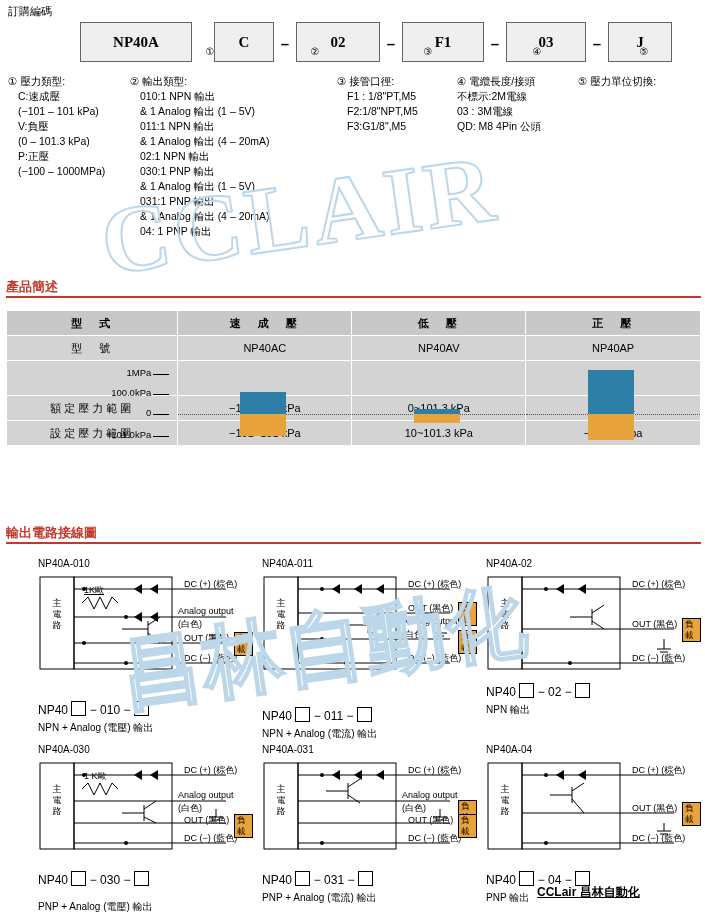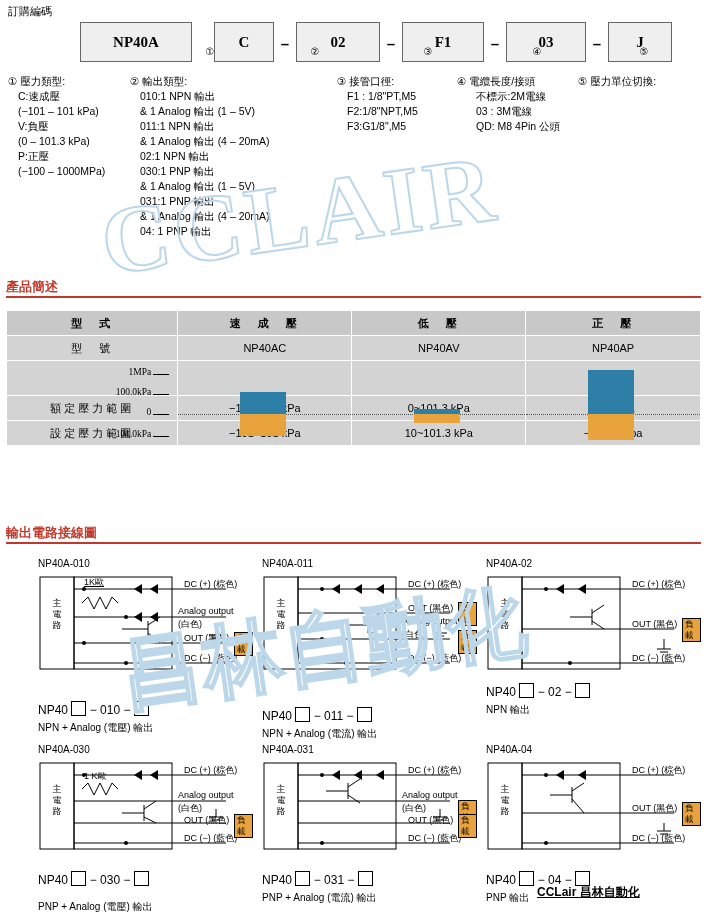--- a/index.html
+++ b/index.html
@@ -60,21 +60,21 @@
   }
   table.prod td{
     border:1px solid #ffffff;
     background:#d3d3d3;
     text-align:center;
     padding:3px 2px;
     height:18px;
   }
   table.prod tr.hdr td{background:#c8c8c8;font-weight:bold;letter-spacing:3px;}
   table.prod td.lbl{letter-spacing:3px;}
-  .graphcell{height:92px;position:relative;padding:8px !important;font-family:Liberation Serif, serif;}
+  .graphcell{height:92px;position:relative;padding:8px !important;}
   .axis-label{font-size:9.5px;text-align:right;}
   
   .ckt-title{font-size:10px;}
   .ckt-caption{font-size:10px;}
   .ckt-code{font-size:12px;}
   .smallbox{
     display:inline-block;border:1px solid #000;width:13px;height:13px;
     vertical-align:-2px;
   }
   .footer{
@@ -146,21 +146,21 @@
   <div class="hdr">③ 接管口徑:</div>
   <div style="padding-left:10px;">
     <div>F1 : 1/8"PT,M5</div>
     <div>F2:1/8"NPT,M5</div>
     <div>F3:G1/8",M5</div>
   </div>
 </div>
 
 <div class="abs notes" style="left:457px;top:74px;width:140px;">
   <div class="hdr">④ 電纜長度/接頭</div>
-  <div style="padding-left:0px;margin-left:19px;">
+  <div style="padding-left:0px;">
     <div>不標示:2M電線</div>
     <div>03 : 3M電線</div>
     <div>QD: M8 4Pin 公頭</div>
   </div>
 </div>
 
 <div class="abs notes" style="left:578px;top:74px;width:125px;">
   <div class="hdr">⑤ 壓力單位切換:</div>
 </div>
 
@@ -259,21 +259,21 @@
     <line x1="171" y1="62" x2="185" y2="62" stroke="#000"></line>
     <line x1="174" y1="65" x2="182" y2="65" stroke="#000"></line>
   </svg>
   <div class="abs" style="left:6px;top:40px;font-size:9px;line-height:11px;width:26px;text-align:center;">主<br>電<br>路</div>
   <div class="abs wirelbl" style="left:146px;top:20px;">DC (+) (棕色)</div>
   <div class="abs wirelbl" style="left:140px;top:48px;">Analog output</div>
   <div class="abs wirelbl" style="left:140px;top:60px;">(白色)</div>
   <div class="abs wirelbl" style="left:146px;top:74px;">OUT (黑色)</div>
   <div class="abs wirelbl" style="left:146px;top:94px;">DC (−) (藍色)</div>
   <div class="abs orangebox" style="left:196px;top:74px;">負載</div>
-  <div class="abs wirelbl" style="left:46px;top:18px;text-decoration:underline;">1K歐</div>
+  <div class="abs wirelbl" style="left:46px;top:26px;text-decoration:underline;">1K歐</div>
   <div class="ckt-code" style="margin-top:18px;">
     <span>NP40</span>
     <span class="smallbox"></span>
     <span>− 010 −</span>
     <span class="smallbox"></span>
   </div>
   <div class="ckt-caption" style="margin-top:4px;">NPN + Analog (電壓) 輸出</div>
 </div>
 
 <div class="abs" style="left:262px;top:558px;width:215px;">

